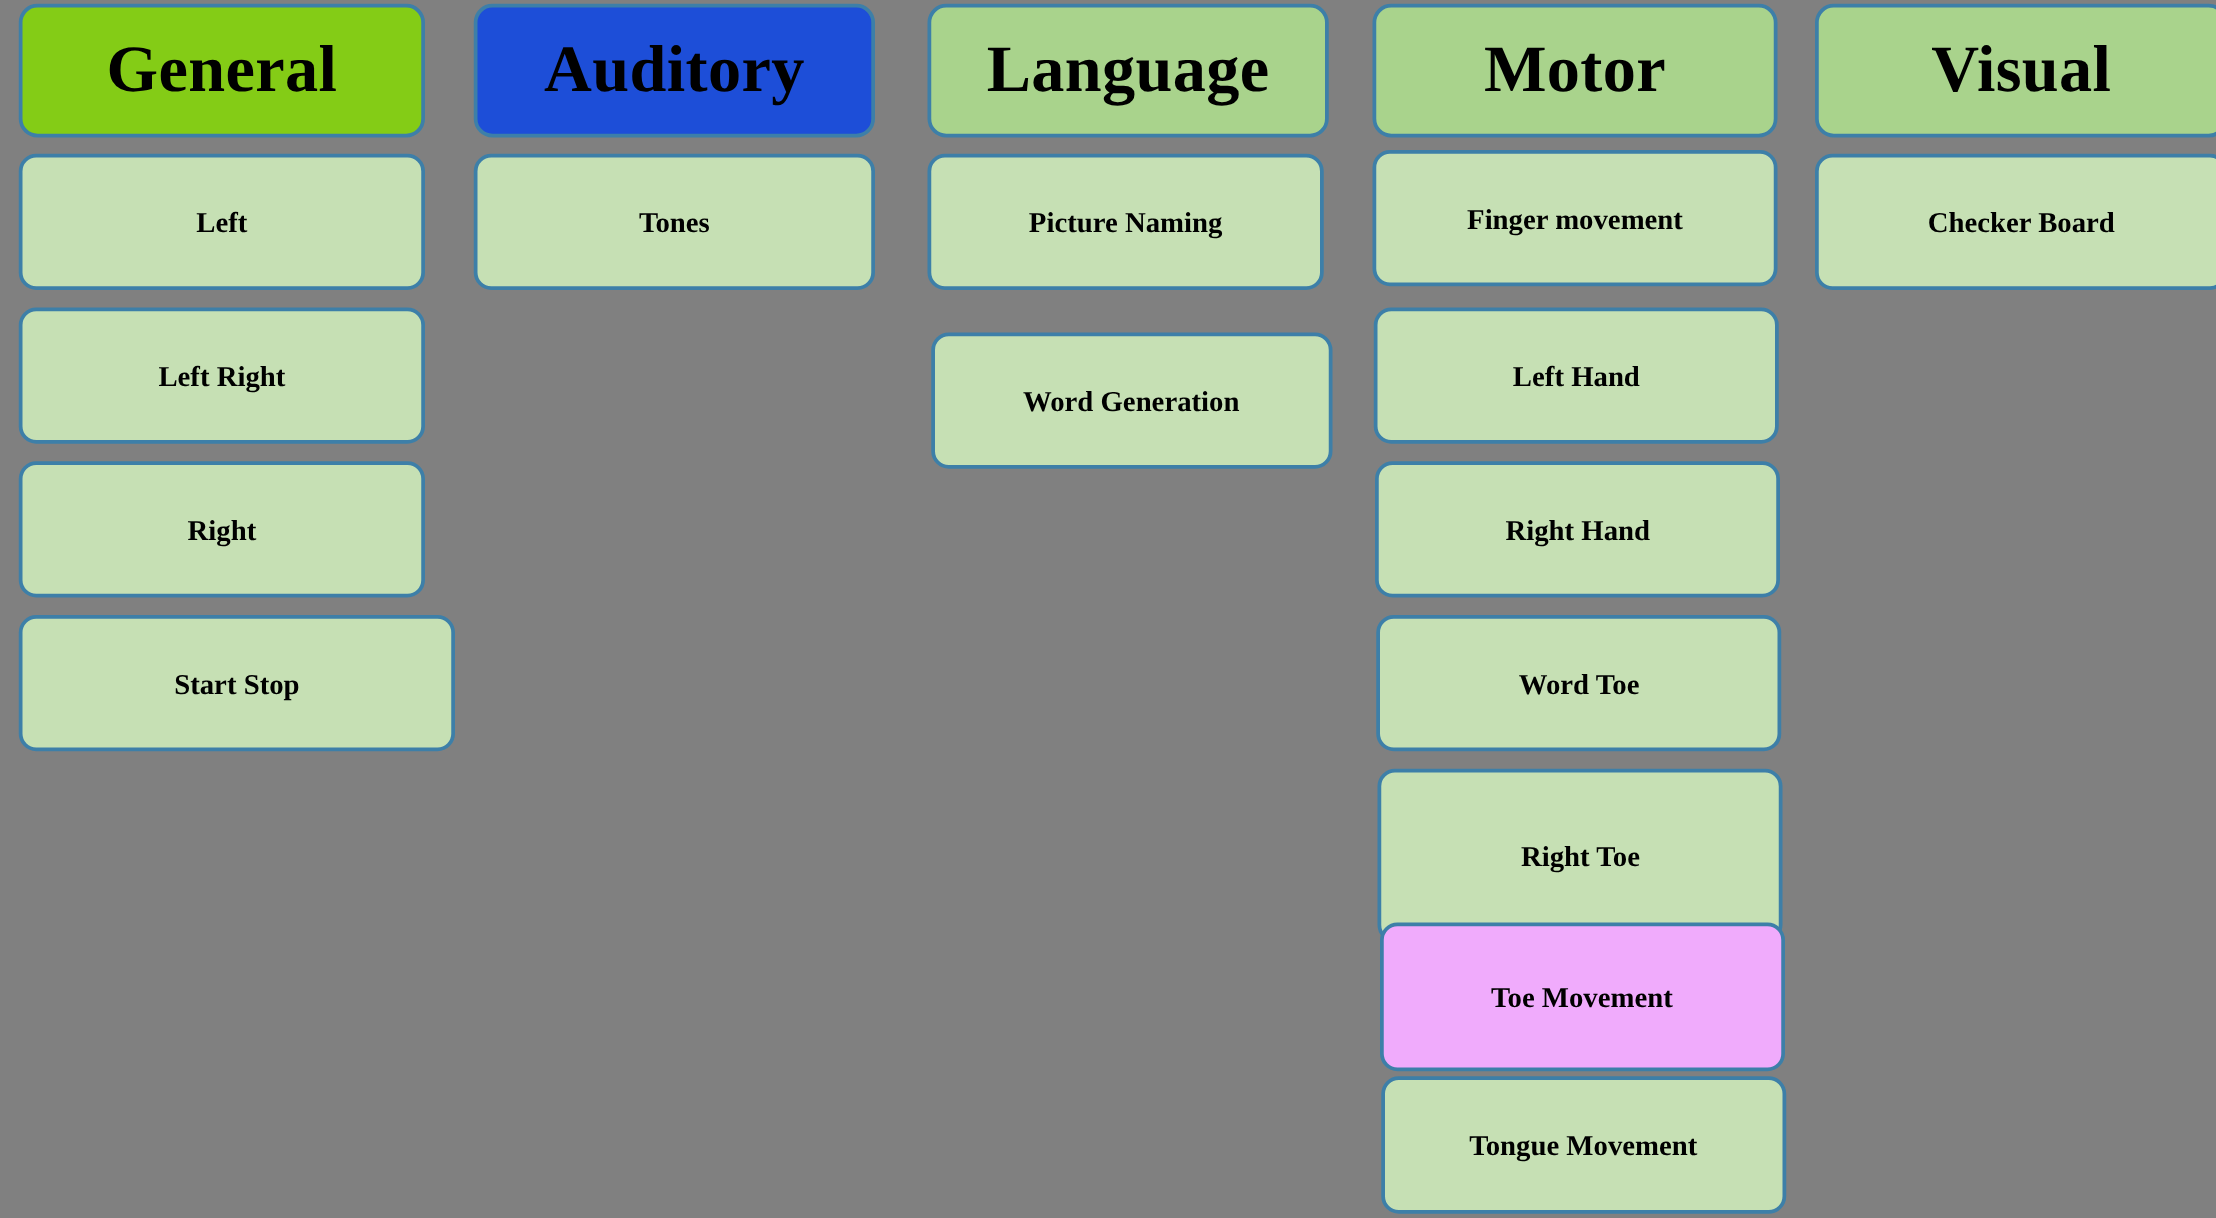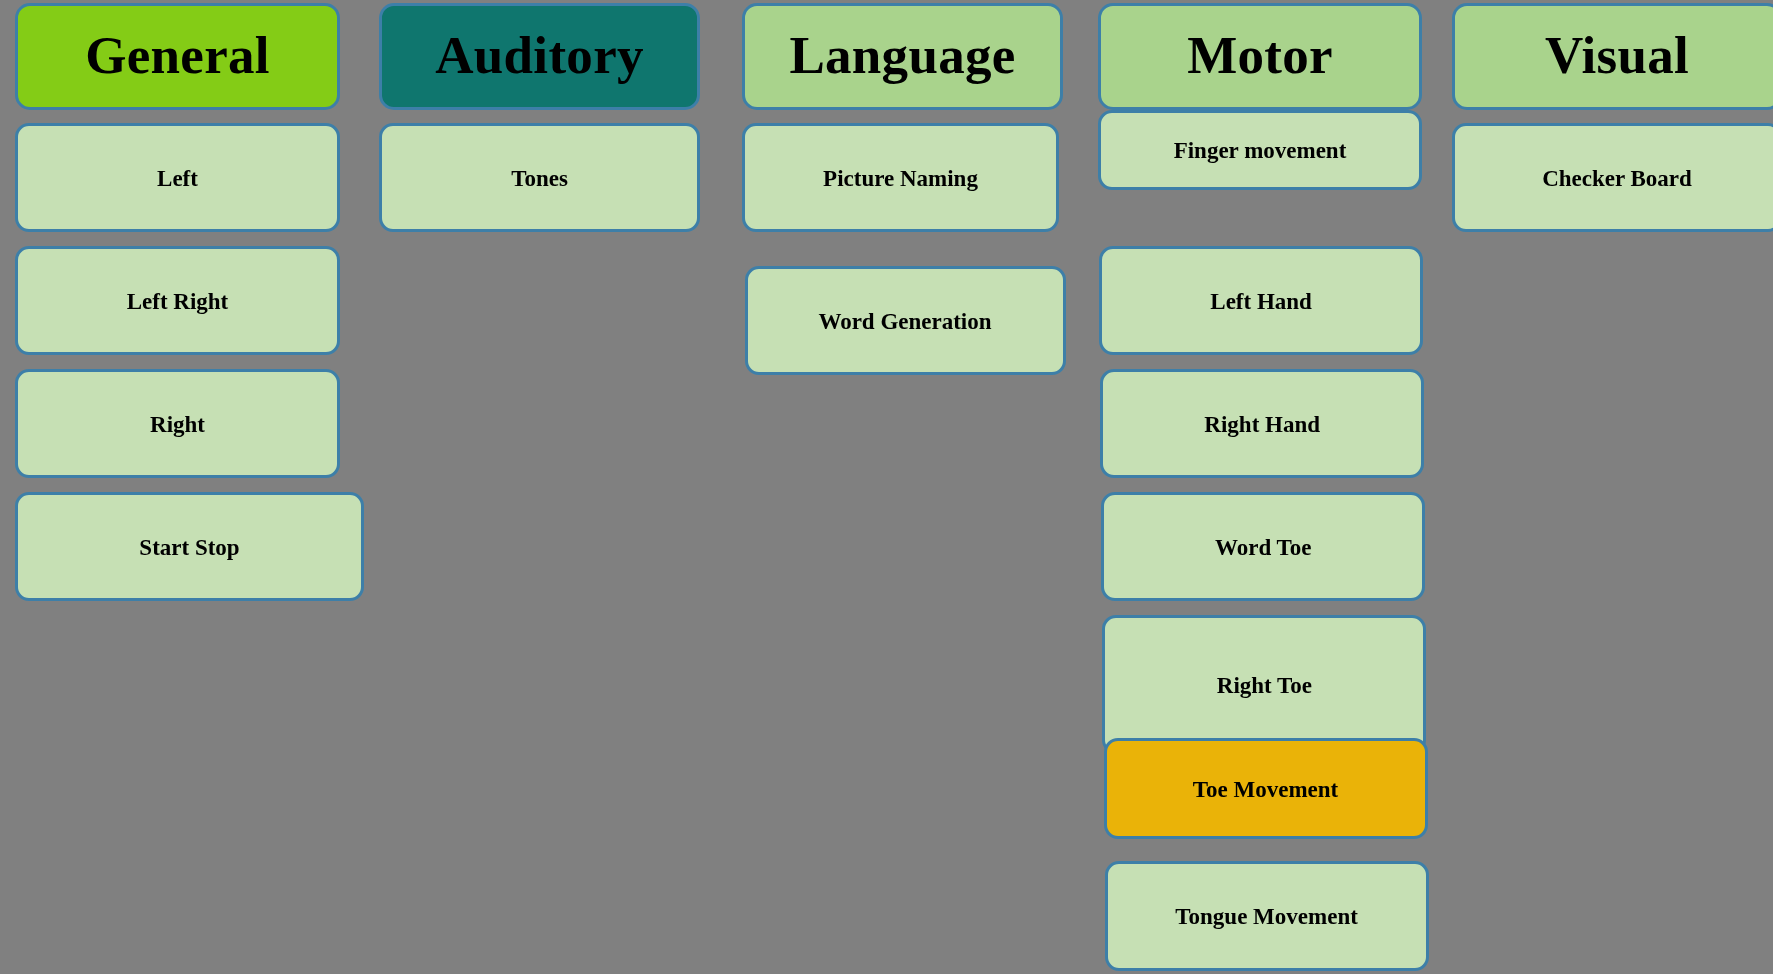--- a/index.html
+++ b/index.html
@@ -83,21 +83,21 @@
         <span class="label">Left Right</span>
       </div>
       <div class="card child" style="position: absolute; left: 0px; top: 369px; width: 325px; height: 109px; background: rgb(198, 224, 180); border-color: rgb(61, 127, 168);">
         <span class="label">Right</span>
       </div>
       <div class="card child" style="position: absolute; left: 0px; top: 492px; width: 349px; height: 109px; background: rgb(198, 224, 180); border-color: rgb(61, 127, 168);">
         <span class="label">Start Stop</span>
       </div>
     </div>
     <div class="column" style="left: 379px; width: 341px;">
-      <div class="card header" style="position: absolute; left: 0px; top: 3px; width: 321px; height: 107px; background: #0f766e; border-color: rgb(61, 127, 168);">
+      <div class="card header" style="position: absolute; left: 0px; top: 3px; width: 321px; height: 107px; background: #1d4ed8; border-color: rgb(61, 127, 168);">
         <span class="label">Auditory</span>
       </div>
       <div class="card child" style="position: absolute; left: 0px; top: 123px; width: 321px; height: 109px; background: rgb(198, 224, 180); border-color: rgb(61, 127, 168);">
         <span class="label">Tones</span>
       </div>
     </div>
     <div class="column" style="left: 742px; width: 341px;">
       <div class="card header" style="position: absolute; left: 0px; top: 3px; width: 321px; height: 107px; background: rgb(169, 211, 140); border-color: rgb(61, 127, 168);">
         <span class="label">Language</span>
       </div>
@@ -105,36 +105,36 @@
         <span class="label">Picture Naming</span>
       </div>
       <div class="card child" style="position: absolute; left: 2.5px; top: 246px; width: 321px; height: 109px; background: rgb(198, 224, 180); border-color: rgb(61, 127, 168); margin-top: 20px;">
         <span class="label">Word Generation</span>
       </div>
     </div>
     <div class="column" style="left: 1098px; width: 344px;">
       <div class="card header" style="position: absolute; left: 0px; top: 3px; width: 324px; height: 107px; background: rgb(169, 211, 140); border-color: rgb(61, 127, 168);">
         <span class="label">Motor</span>
       </div>
-      <div class="card child" style="position: absolute; left: 0px; top: 110px; width: 324px; height: 80px; background: rgb(198, 224, 180); border-color: rgb(61, 127, 168);">
+      <div class="card child" style="position: absolute; left: 0px; top: 120px; width: 324px; height: 109px; background: rgb(198, 224, 180); border-color: rgb(61, 127, 168);">
         <span class="label">Finger movement</span>
       </div>
       <div class="card child" style="position: absolute; left: 1.1px; top: 246px; width: 324px; height: 109px; background: rgb(198, 224, 180); border-color: rgb(61, 127, 168);">
         <span class="label">Left Hand</span>
       </div>
       <div class="card child" style="position: absolute; left: 2.2px; top: 369px; width: 324px; height: 109px; background: rgb(198, 224, 180); border-color: rgb(61, 127, 168);">
         <span class="label">Right Hand</span>
       </div>
       <div class="card child" style="position: absolute; left: 3.3px; top: 492px; width: 324px; height: 109px; background: rgb(198, 224, 180); border-color: rgb(61, 127, 168);">
         <span class="label">Word Toe</span>
       </div>
       <div class="card child" style="position: absolute; left: 4.4px; top: 615px; width: 324px; height: 139px; background: rgb(198, 224, 180); border-color: rgb(61, 127, 168);">
         <span class="label">Right Toe</span>
       </div>
-      <div class="card child" style="position: absolute; left: 5.5px; top: 738px; width: 324px; height: 101px; background: #eab308; border-color: rgb(61, 127, 168);">
+      <div class="card child" style="position: absolute; left: 5.5px; top: 738px; width: 324px; height: 119px; background: #f0abfc; border-color: rgb(61, 127, 168);">
         <span class="label">Toe Movement</span>
       </div>
       <div class="card child" style="position: absolute; left: 6.6px; top: 861px; width: 324px; height: 110px; background: rgb(198, 224, 180); border-color: rgb(61, 127, 168);">
         <span class="label">Tongue Movement</span>
       </div>
     </div>
     <div class="column" style="left: 1452px; width: 350px;">
       <div class="card header" style="position: absolute; left: 0px; top: 3px; width: 330px; height: 107px; background: rgb(169, 211, 140); border-color: rgb(61, 127, 168);">
         <span class="label">Visual</span>
       </div>

